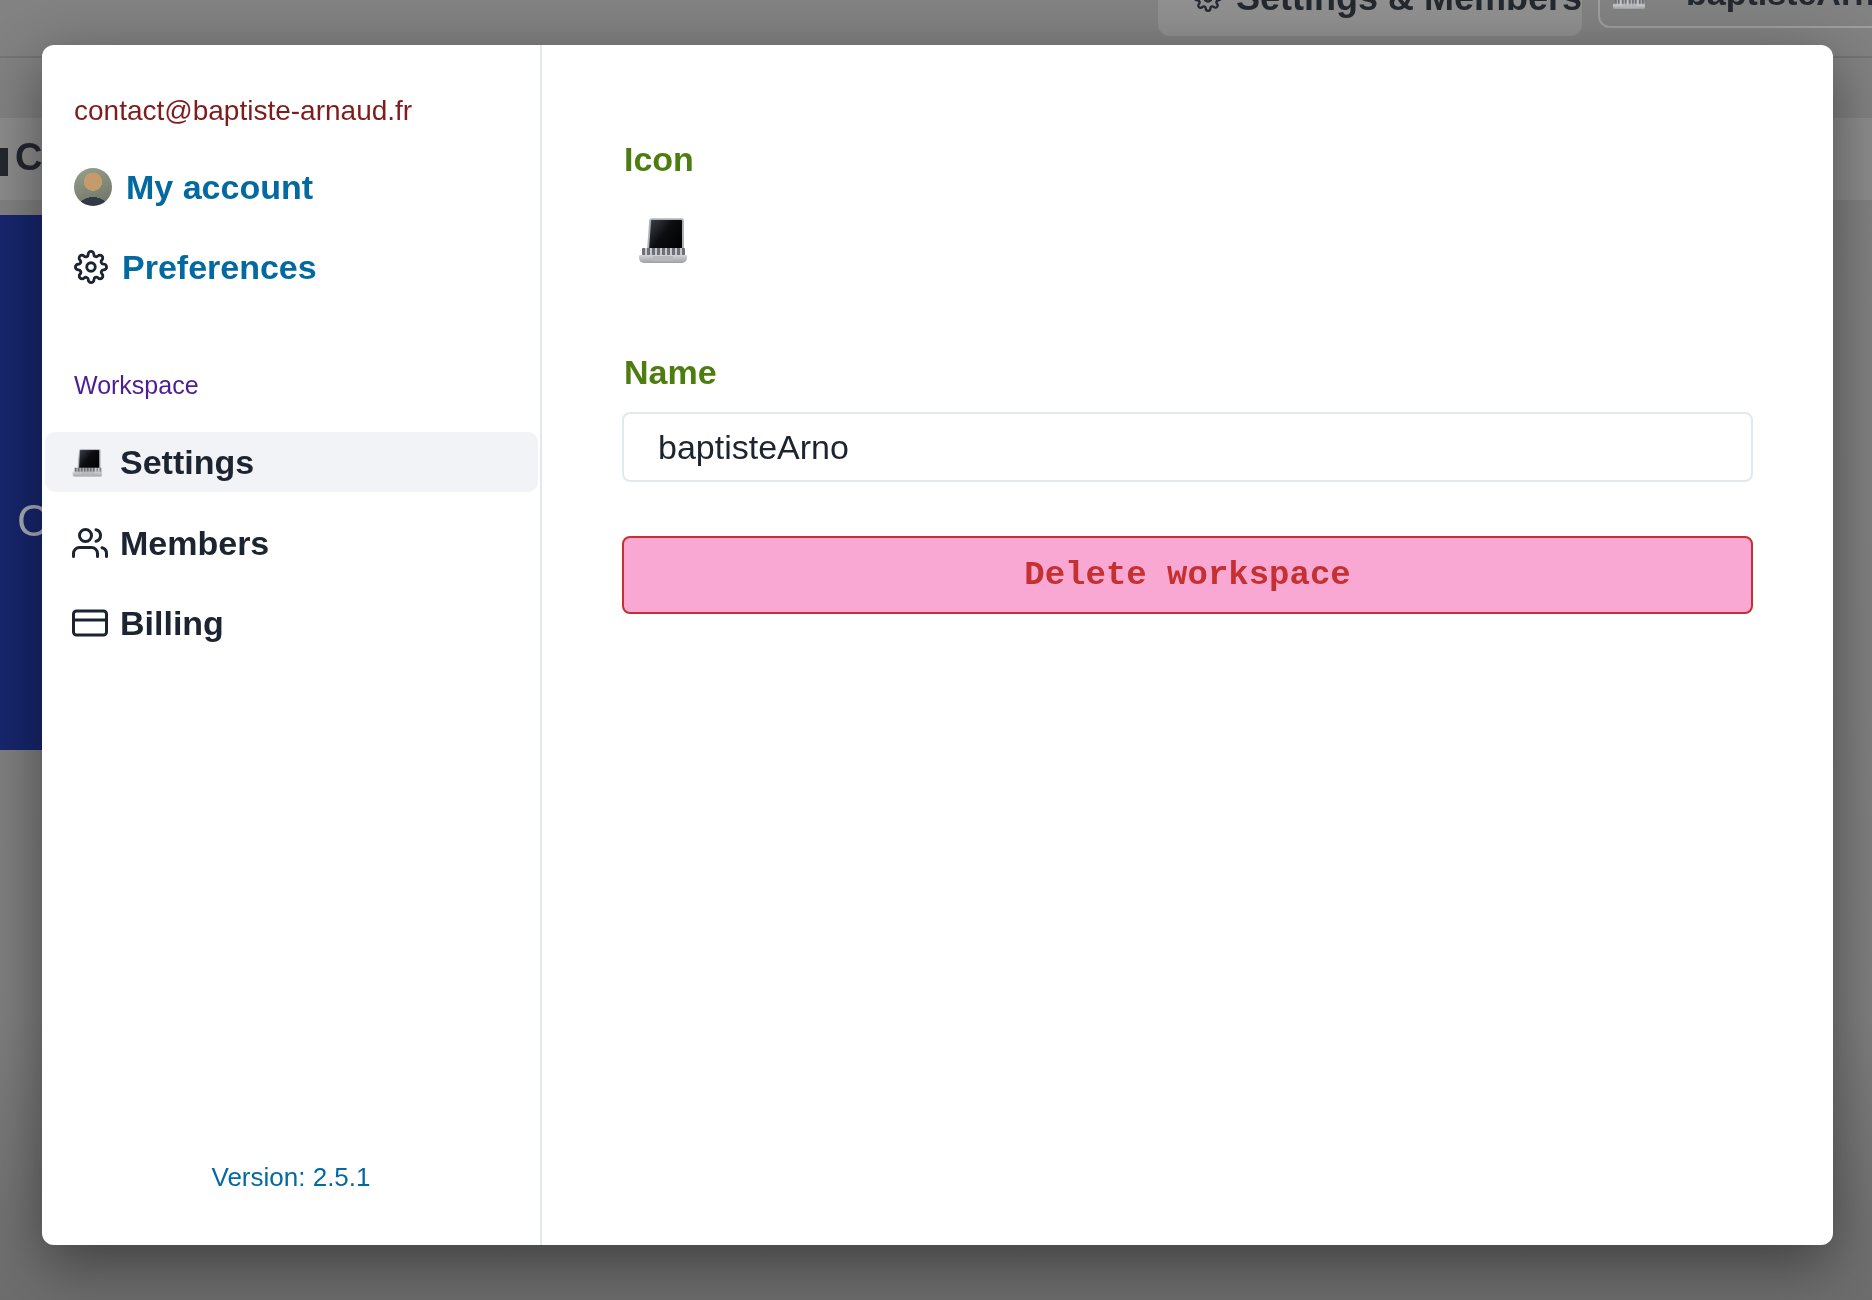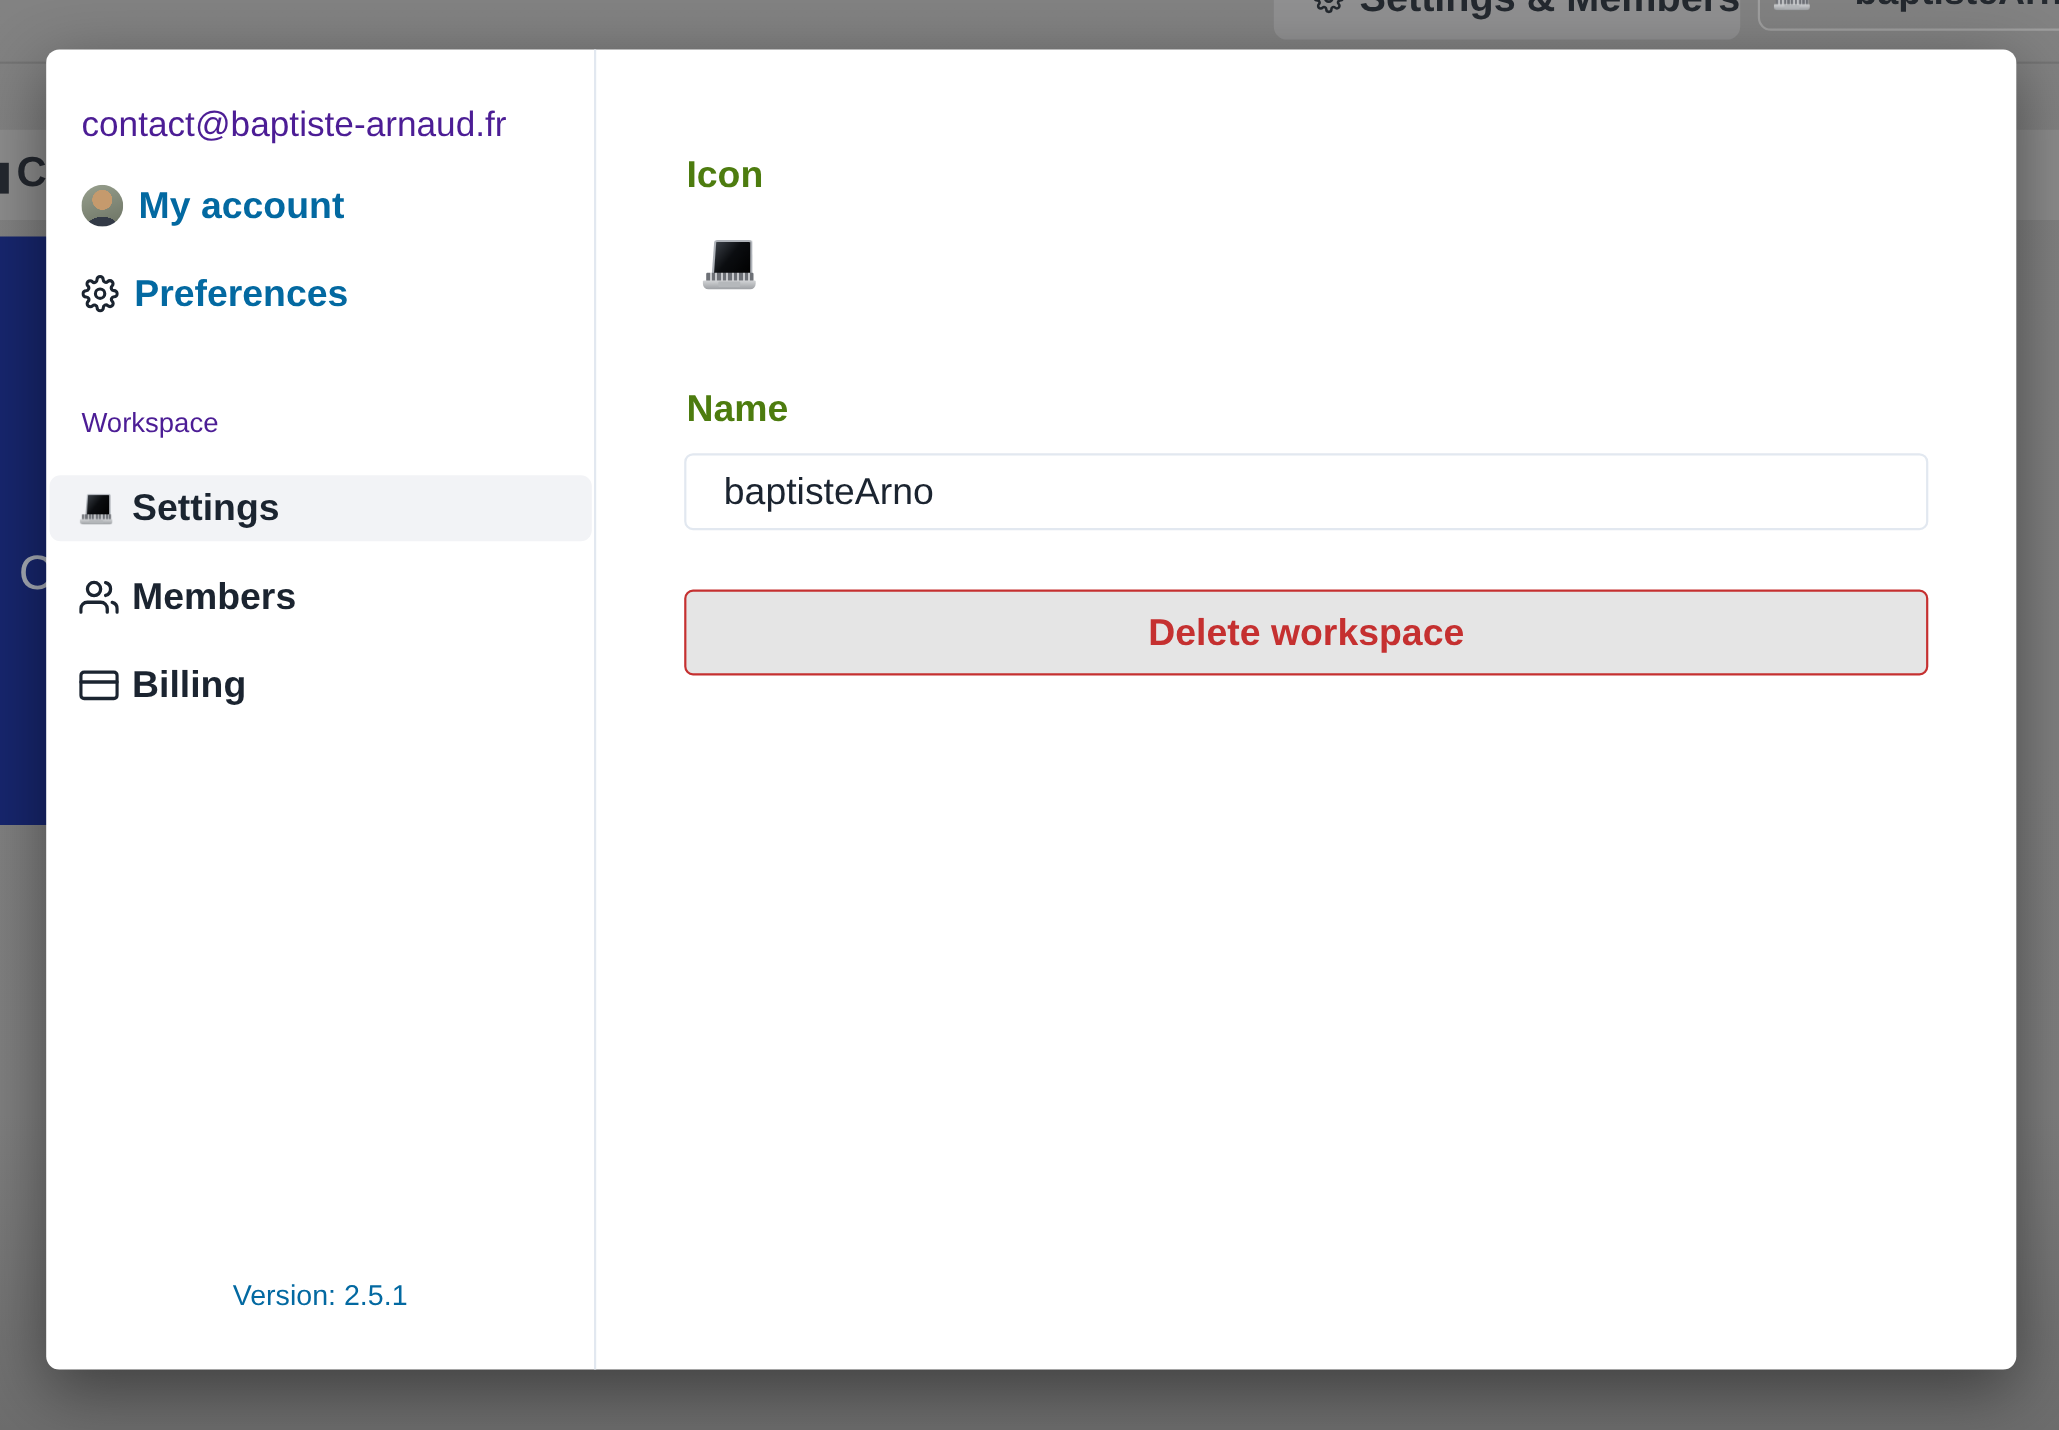--- a/index.html
+++ b/index.html
@@ -23,21 +23,21 @@
   .hdr-btn-b .lbl{font-size:34px;font-weight:600;color:#24292f;white-space:nowrap;}
   .hdr-gear{width:34px;height:34px;}
 
   
   .modal{position:absolute;left:42px;top:45px;width:1791px;height:1200px;background:#fff;
          border-radius:12px;box-shadow:0 18px 60px rgba(0,0,0,.45);}
   .sidebar{position:absolute;left:0;top:0;bottom:0;width:498px;border-right:2px solid #e2e8f0;}
   .main{position:absolute;left:580px;top:0;bottom:0;width:1131px;}
 
   
-  .email{position:absolute;left:32px;top:50px;font-size:32px;color:#4c1d95;white-space:nowrap;}
+  .email{position:absolute;left:32px;top:50px;font-size:28px;color:#7f1d1d;white-space:nowrap;}
   .nav-row{position:absolute;left:32px;display:flex;align-items:center;gap:14px;height:48px;cursor:pointer;}
   .nav-row .lbl{font-size:34px;font-weight:600;color:#0369a1;white-space:nowrap;}
   .row-account{top:118px;}
   .row-preferences{top:198px;}
   .section-label{position:absolute;left:32px;top:326px;font-size:25px;color:#4c1d95;}
   .ws-row{position:absolute;left:3px;width:493px;height:60px;display:flex;align-items:center;
           padding-left:27px;box-sizing:border-box;border-radius:10px;cursor:pointer;}
   .ws-row .icon-slot{width:40px;display:flex;justify-content:flex-start;align-items:center;}
   .ws-row .lbl{font-size:34px;font-weight:600;color:#1b2430;margin-left:8px;white-space:nowrap;}
   .row-settings{top:387px;background:#f2f3f6;}
@@ -70,22 +70,22 @@
   
   .h-label{position:absolute;font-size:34px;font-weight:600;color:#4d7c0f;}
   .h-icon{left:2px;top:95px;}
   .h-name{left:2px;top:308px;}
   .emoji-btn{position:absolute;left:14px;top:168px;width:54px;height:54px;background:none;border:none;
              padding:0;cursor:pointer;}
   .name-input{position:absolute;left:0;top:367px;width:100%;height:70px;box-sizing:border-box;
       border:2px solid #e2e8f0;border-radius:8px;padding:0 34px;font-size:34px;color:#1b2430;
       font-family:inherit;background:#fff;outline:none;}
   .delete-btn{position:absolute;left:0;top:491px;width:100%;height:78px;box-sizing:border-box;
-      background:#e5e5e5;border:2px solid #c53030;border-radius:8px;color:#c53030;
-      font-size:34px;font-weight:600;font-family:Liberation Sans, sans-serif;cursor:pointer;}
+      background:#f9a8d4;border:2px solid #c53030;border-radius:8px;color:#c53030;
+      font-size:34px;font-weight:600;font-family:Liberation Mono, monospace;cursor:pointer;}
 </style>
 </head>
 <body>
 
 <div class="stage">
 
   <div class="bg-header-line"></div>
   <div class="bg-band"></div>
   <div class="bg-band-tick"></div>
   <div class="bg-band-text">Cr</div>

